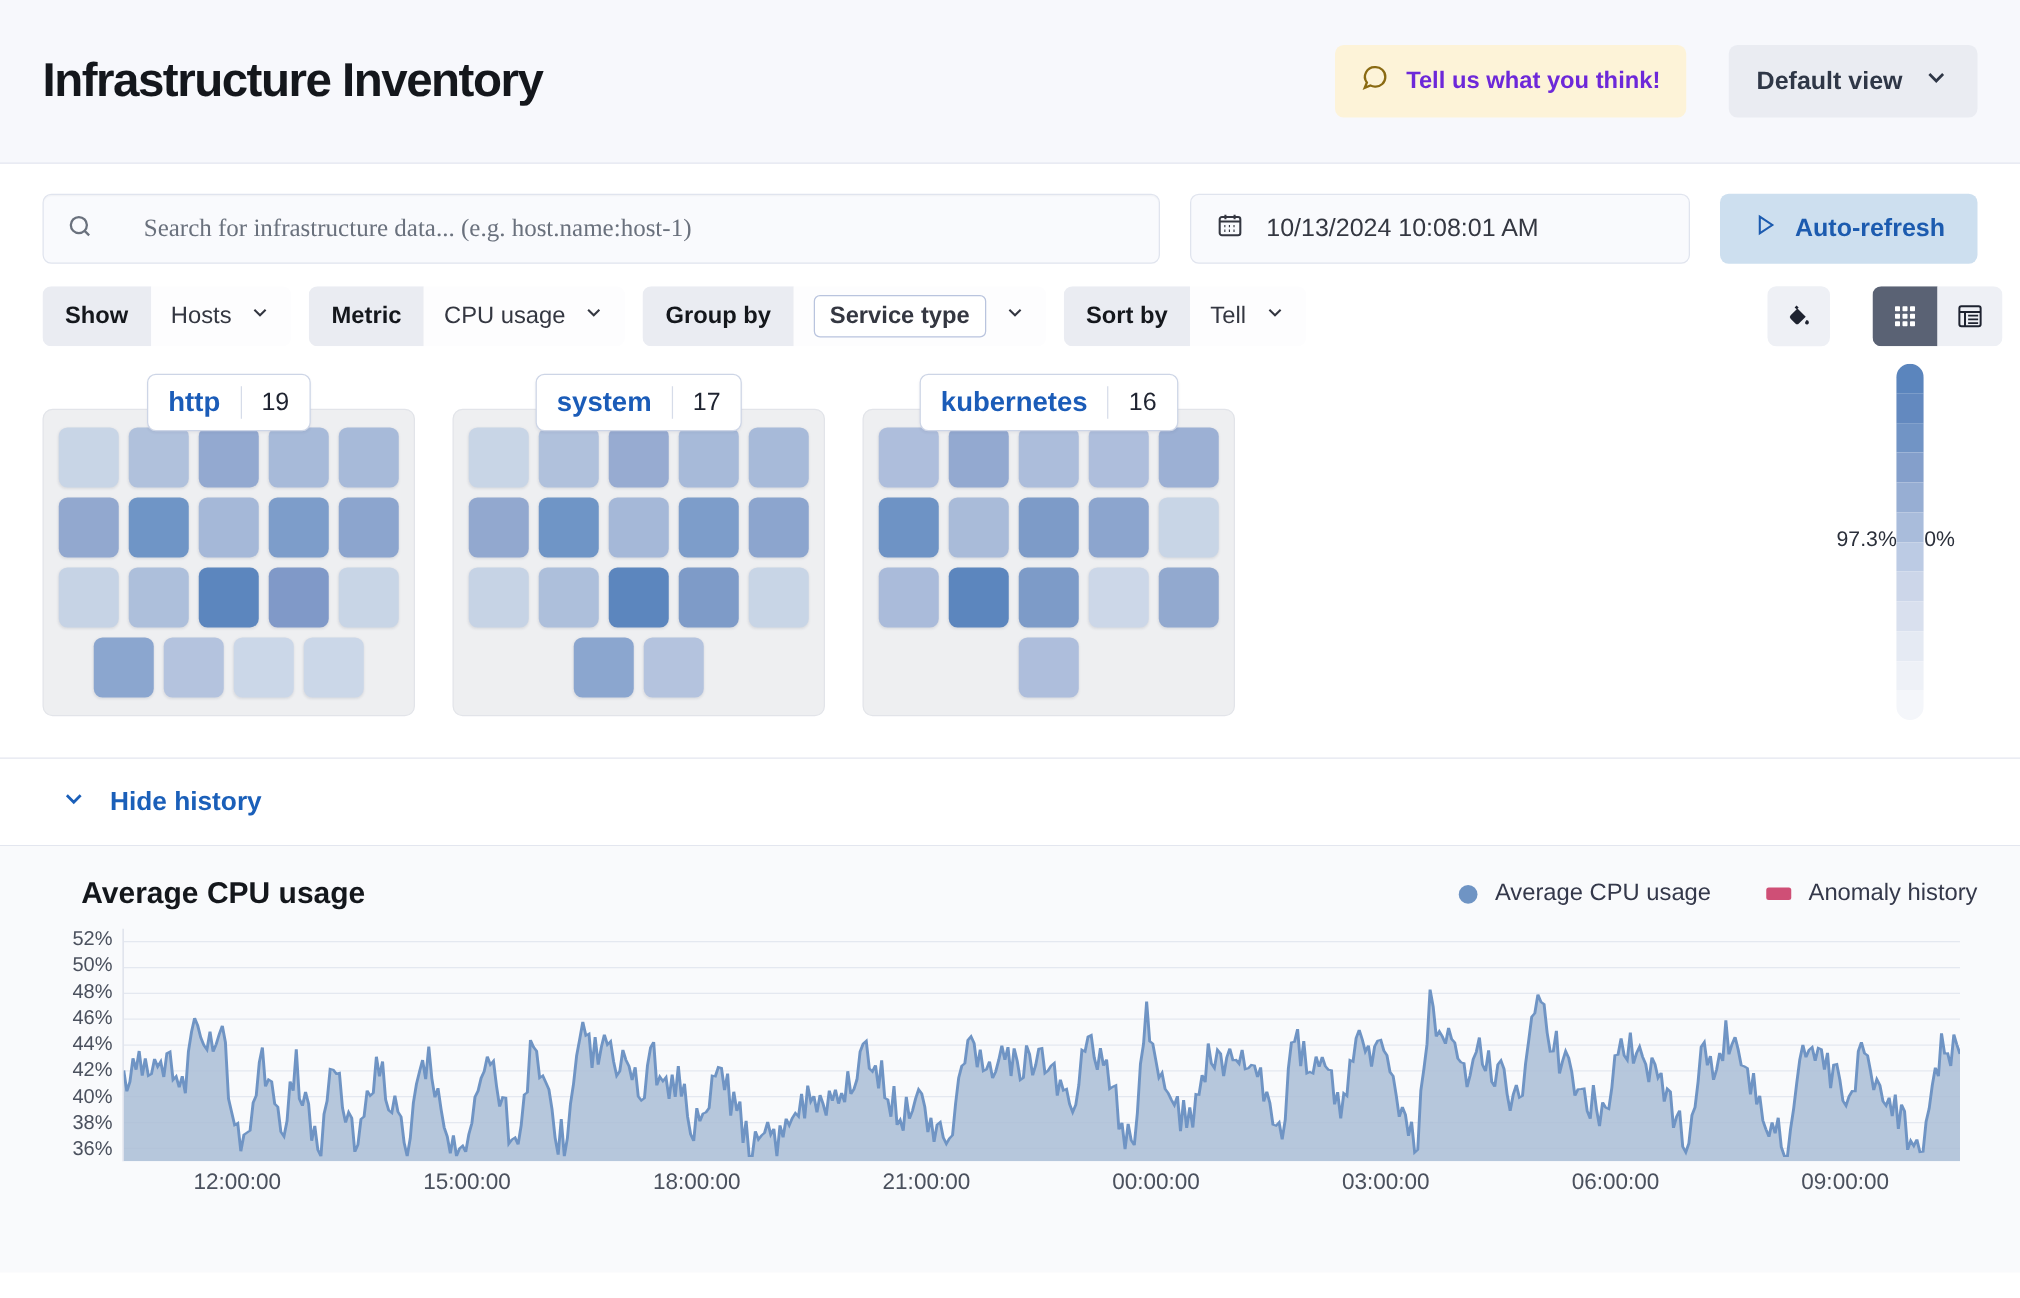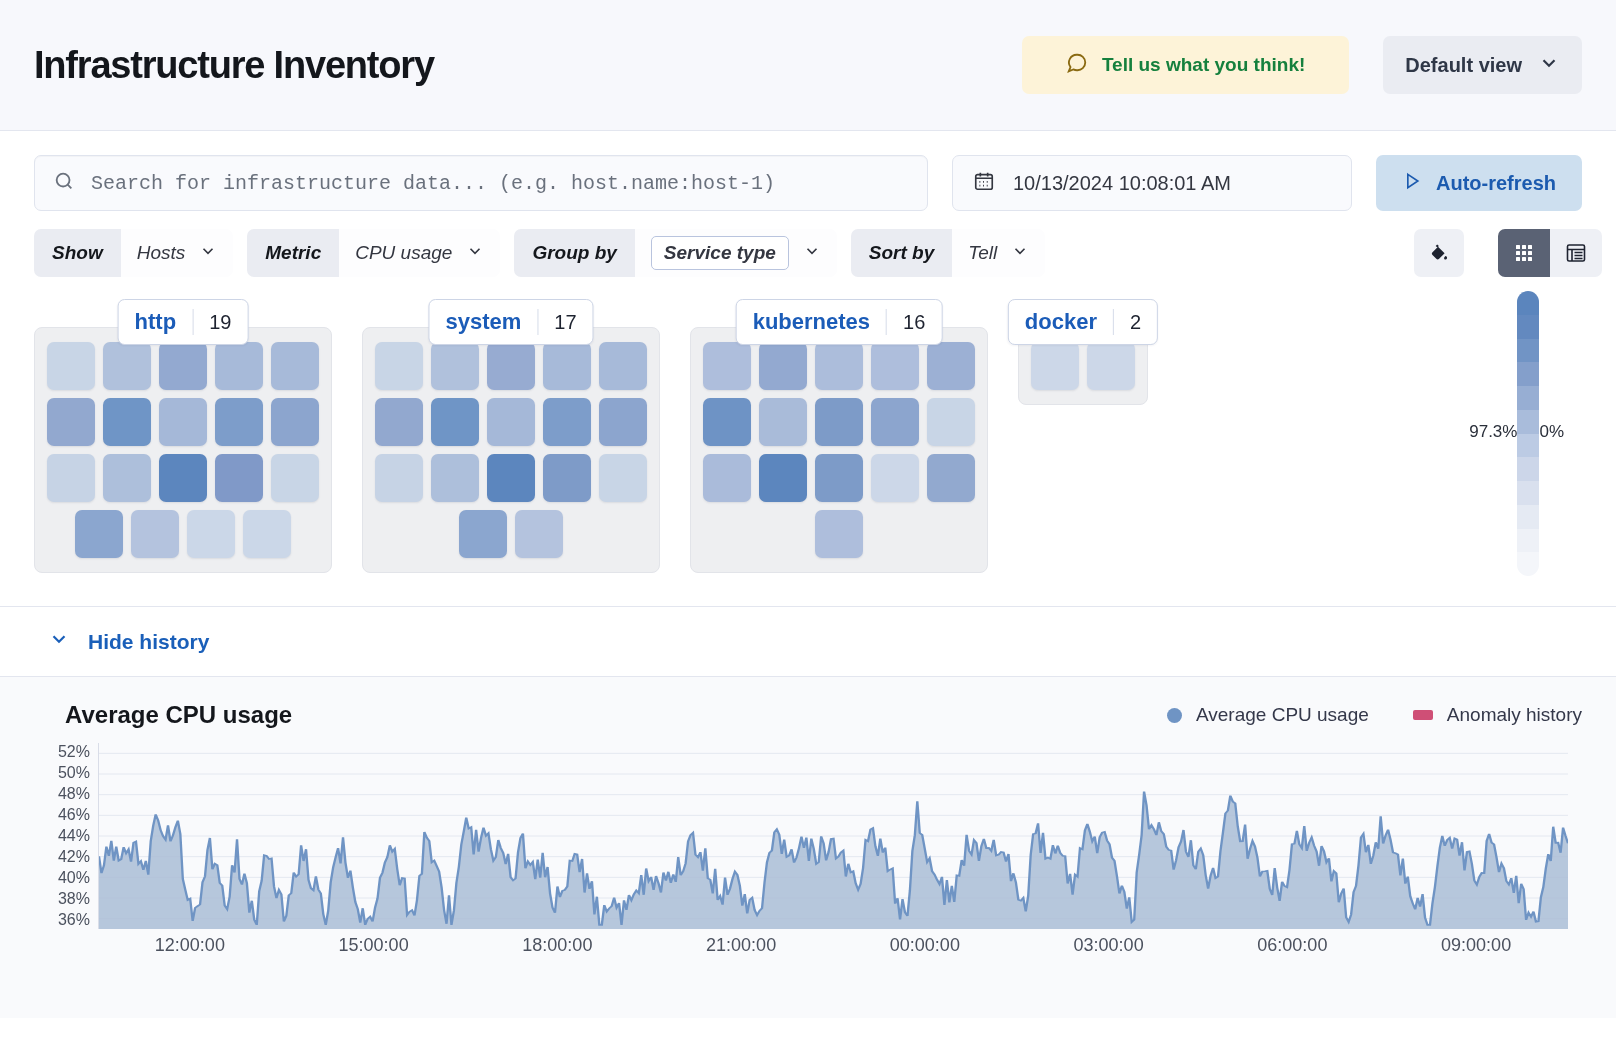--- a/index.html
+++ b/index.html
@@ -26,25 +26,25 @@
     font-weight: 700;
     letter-spacing: -1.2px;
     color: #14171c;
     flex: 1;
   }
   .feedback-btn {
     background: #fdf3d8;
     border: none;
     border-radius: 7px;
     height: 58px;
-    padding: 0 44px;
+    padding: 0 21px;
     display: flex;
     align-items: center;
     gap: 14px;
-    color: #15803d;
+    color: #6d28d9;
     font-size: 19px;
     font-weight: 700;
     cursor: pointer;
     margin-right: 34px;
   }
   .default-view-btn {
     background: #eaecf2;
     border: none;
     border-radius: 7px;
     height: 58px;
@@ -72,22 +72,22 @@
     border: 1px solid #e0e4ee;
     border-radius: 7px;
     display: flex;
     align-items: center;
     padding: 0 18px;
     gap: 16px;
     box-shadow: 0 1px 1px rgba(0,0,0,0.03) inset;
   }
   .search-box input {
     border: none; outline: none; background: transparent;
-    font-size: 20px; font-family: Liberation Mono, monospace;
-    color: #3b82f6; width: 100%;
+    font-size: 20px; font-family: Liberation Serif, serif;
+    color: #3b82f6; width: 100%; margin-left: 24px;
   }
   .search-box input::placeholder { color: #6a717d; }
   .date-box {
     width: 400px;
     height: 56px;
     background: #f9fafd;
     border: 1px solid #e0e4ee;
     border-radius: 7px;
     display: flex;
     align-items: center;
@@ -110,21 +110,20 @@
     font-weight: 700;
     cursor: pointer;
   }
 
   
   .filter-row {
     display: flex;
     align-items: center;
     padding: 18px 14px 0 34px;
     gap: 14px;
-    font-style: italic;
   }
   .filter-group {
     display: flex;
     align-items: center;
     border-radius: 7px;
     overflow: hidden;
     height: 48px;
   }
   .filter-label {
     background: #eaecf2;
@@ -514,32 +513,20 @@
           </div>
           <div class="waffle-row">
             <div class="cell" style="background: rgb(170, 187, 218);"></div>
             <div class="cell" style="background: rgb(92, 134, 190);"></div>
             <div class="cell" style="background: rgb(125, 155, 200);"></div>
             <div class="cell" style="background: rgb(204, 215, 232);"></div>
             <div class="cell" style="background: rgb(146, 169, 207);"></div>
           </div>
           <div class="waffle-row">
             <div class="cell" style="background: rgb(174, 190, 220);"></div>
-          </div>
-        </div>
-      </div>
-      <div class="group">
-        <div class="group-title">
-          <span class="name">docker</span>
-          <span class="count">2</span>
-        </div>
-        <div class="group-body">
-          <div class="waffle-row">
-            <div class="cell" style="background: rgb(204, 215, 232);"></div>
-            <div class="cell" style="background: rgb(204, 215, 232);"></div>
           </div>
         </div>
       </div>
     </div>
 
   <div class="legend-scale">
     <div class="legend-top">97.3%</div>
     <div class="legend-bar">
         <div style="background: rgb(91, 133, 189);"></div>
         <div style="background: rgb(99, 137, 191);"></div>

